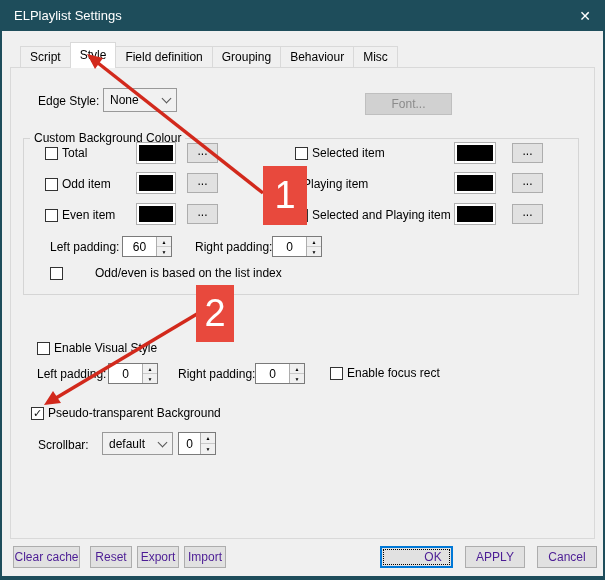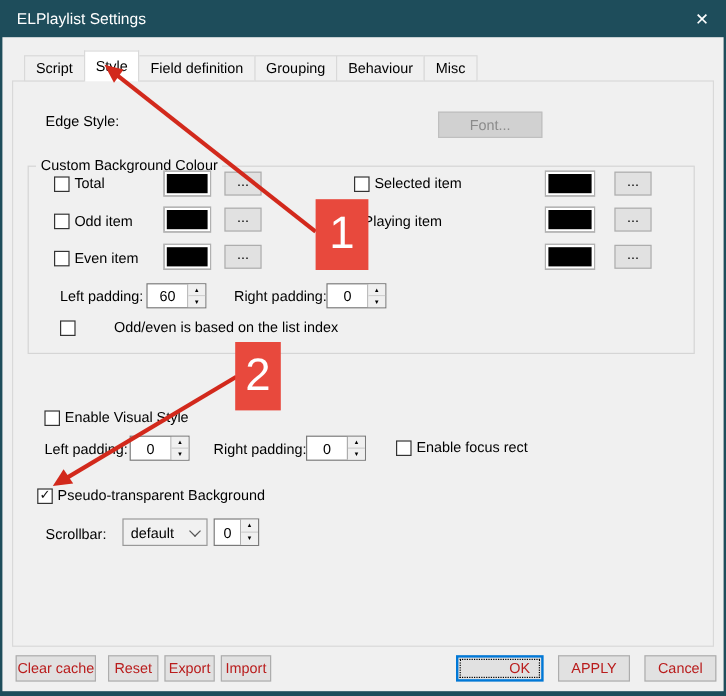--- a/index.html
+++ b/index.html
@@ -30,21 +30,21 @@
   .legend { position:absolute; left:6px; top:-8px; background:#f0f0f0; padding:0 4px; font-size:12px; white-space:nowrap; }
 
   
   .cbrow { position:absolute; display:flex; align-items:center; gap:4px; font-size:12px; white-space:nowrap; height:14px; }
   .cb { width:13px; height:13px; background:#ffffff; border:1px solid #333333; flex:0 0 13px;
         display:flex; align-items:center; justify-content:center; font-size:11px; line-height:11px; color:#111; }
   .swatch { position:absolute; width:38px; height:20px; background:#000; border:2px solid #ffffff; outline:1px solid #b0b0b0; }
   .dots { position:absolute; width:31px; height:20px; background:#e1e1e1; border:1px solid #adadad;
           font-size:12px; line-height:14px; text-align:center; color:#000; cursor:pointer; }
   .btn { position:absolute; height:22px; background:#e1e1e1; border:1px solid #adadad; font-size:12px;
-         display:flex; align-items:center; justify-content:center; color:#b91c1c; cursor:pointer;
+         display:flex; align-items:center; justify-content:center; color:#4c1d95; cursor:pointer;
          font-family:"Liberation Sans", sans-serif; }
   .btn.disabled { background:#d1d1d1; border-color:#bfbfbf; color:#8b8b8b; }
   .btn.default-focus { border:2px solid #0078d7; outline:1px dotted #000; outline-offset:-4px; }
 
   .combo { position:absolute; background:#f1f1f1; border:1px solid #999999; display:flex; align-items:center;
            padding:0 6px; font-size:12px; cursor:pointer; }
   .combo-val { flex:1; }
   .chev { width:7px; height:7px; border-right:1.5px solid #555; border-bottom:1.5px solid #555;
           transform:rotate(45deg); margin-top:-3px; flex:0 0 7px; }
 
@@ -77,20 +77,24 @@
     <span class="tab selected">Style</span>
     <span class="tab">Field definition</span>
     <span class="tab">Grouping</span>
     <span class="tab">Behaviour</span>
     <span class="tab">Misc</span>
   </div>
 
   <div class="panel"></div>
 
   <span class="lbl" style="left:38px; top:94px;">Edge Style:</span>
+  <div class="combo" style="left:103px; top:88px; width:74px; height:24px;">
+    <span class="combo-val">None</span>
+    <span class="chev"></span>
+  </div>
   <button class="btn disabled" style="left:365px; top:93px; width:87px;">Font...</button>
 
   <div class="groupbox">
     <span class="legend">Custom Background Colour</span>
   </div>
 
   <div class="cbrow" style="left:45px; top:146px;">
     <span class="cb"></span>
     <span>Total</span>
   </div>
@@ -118,20 +122,24 @@
   <div class="swatch" style="left: 455px; top: 143px; width: 40px; background: rgb(0, 0, 0);"></div>
   <div class="dots" style="left:512px; top:143px;">...</div>
 
   <div class="cbrow" style="left:286px; top:177px;">
     <span class="cb"></span>
     <span>Playing item</span>
   </div>
   <div class="swatch" style="left: 455px; top: 173px; width: 40px; background: rgb(0, 0, 0);"></div>
   <div class="dots" style="left:512px; top:173px;">...</div>
 
+  <div class="cbrow" style="left:295px; top:208px;">
+    <span class="cb"></span>
+    <span>Selected and Playing item</span>
+  </div>
   <div class="swatch" style="left: 455px; top: 204px; width: 40px; background: rgb(0, 0, 0);"></div>
   <div class="dots" style="left:512px; top:204px;">...</div>
 
   <span class="lbl" style="left:50px; top:240px;">Left padding:</span>
   <div class="spin" style="left:122px; top:236px; width:50px; height:21px;">
     <span class="spin-val">60</span>
     <span class="spin-btns">
       <span class="spin-btn">▲</span>
       <span class="spin-btn">▼</span>
     </span>

